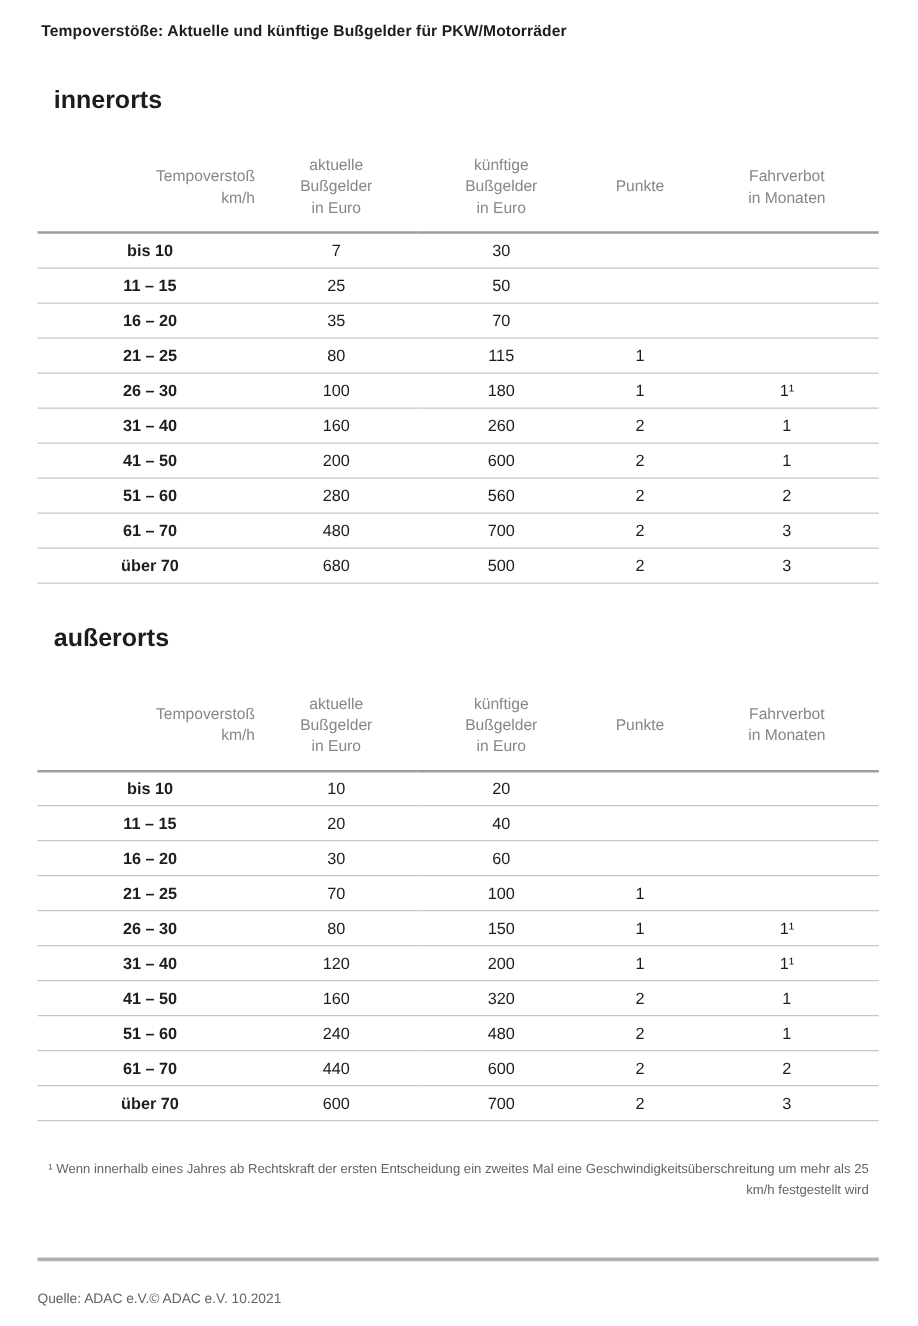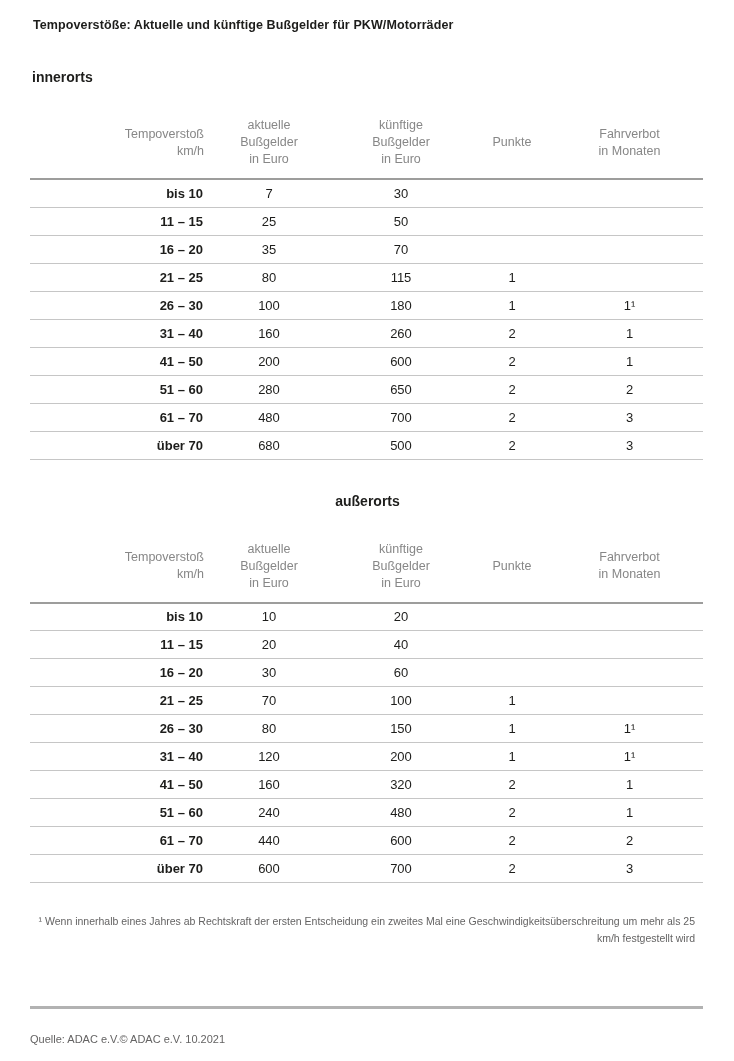--- a/index.html
+++ b/index.html
@@ -14,25 +14,25 @@
     color: #1d1d1b;
     font-family: "Liberation Sans", "DejaVu Sans", sans-serif;
   }
   .doc-title {
     font-size: 12.5px;
     font-weight: bold;
     margin: 0 0 0 3px;
     letter-spacing: 0.1px;
   }
   .section-heading {
-    font-size: 14px;
+    font-size: 20px;
     font-weight: bold;
-    margin: 37px 0 0 2px;
-  }
-  .section-heading.second { margin-top: 33px; text-align: center; }
+    margin: 37px 0 0 13px;
+  }
+  .section-heading.second { margin-top: 33px; }
   table.fines {
     width: 100%;
     border-collapse: collapse;
     table-layout: fixed;
     margin-top: 14px;
   }
   .col1 { width: 174px; }
   .col2 { width: 130px; }
   .col3 { width: 134px; }
   .col4 { width: 88px; }
@@ -54,21 +54,21 @@
   }
   table.fines tbody td {
     font-size: 13px;
     height: 28px;
     text-align: center;
     vertical-align: middle;
     border-bottom: 1px solid #c6c6c6;
     color: #1d1d1b;
   }
   table.fines tbody td.c1 {
-    text-align: right;
+    text-align: center;
     font-weight: bold;
     padding-left: 7px;
   }
   .footnote {
     color: #646363;
     font-size: 10.5px;
     line-height: 17px;
     margin-top: 30px;
     padding-right: 8px;
     text-align: right;
@@ -161,21 +161,21 @@
       <tr>
         <td class="c1">41 – 50</td>
         <td>200</td>
         <td>600</td>
         <td>2</td>
         <td>1</td>
       </tr>
       <tr>
         <td class="c1">51 – 60</td>
         <td>280</td>
-        <td>650</td>
+        <td>560</td>
         <td>2</td>
         <td>2</td>
       </tr>
       <tr>
         <td class="c1">61 – 70</td>
         <td>480</td>
         <td>700</td>
         <td>2</td>
         <td>3</td>
       </tr>

